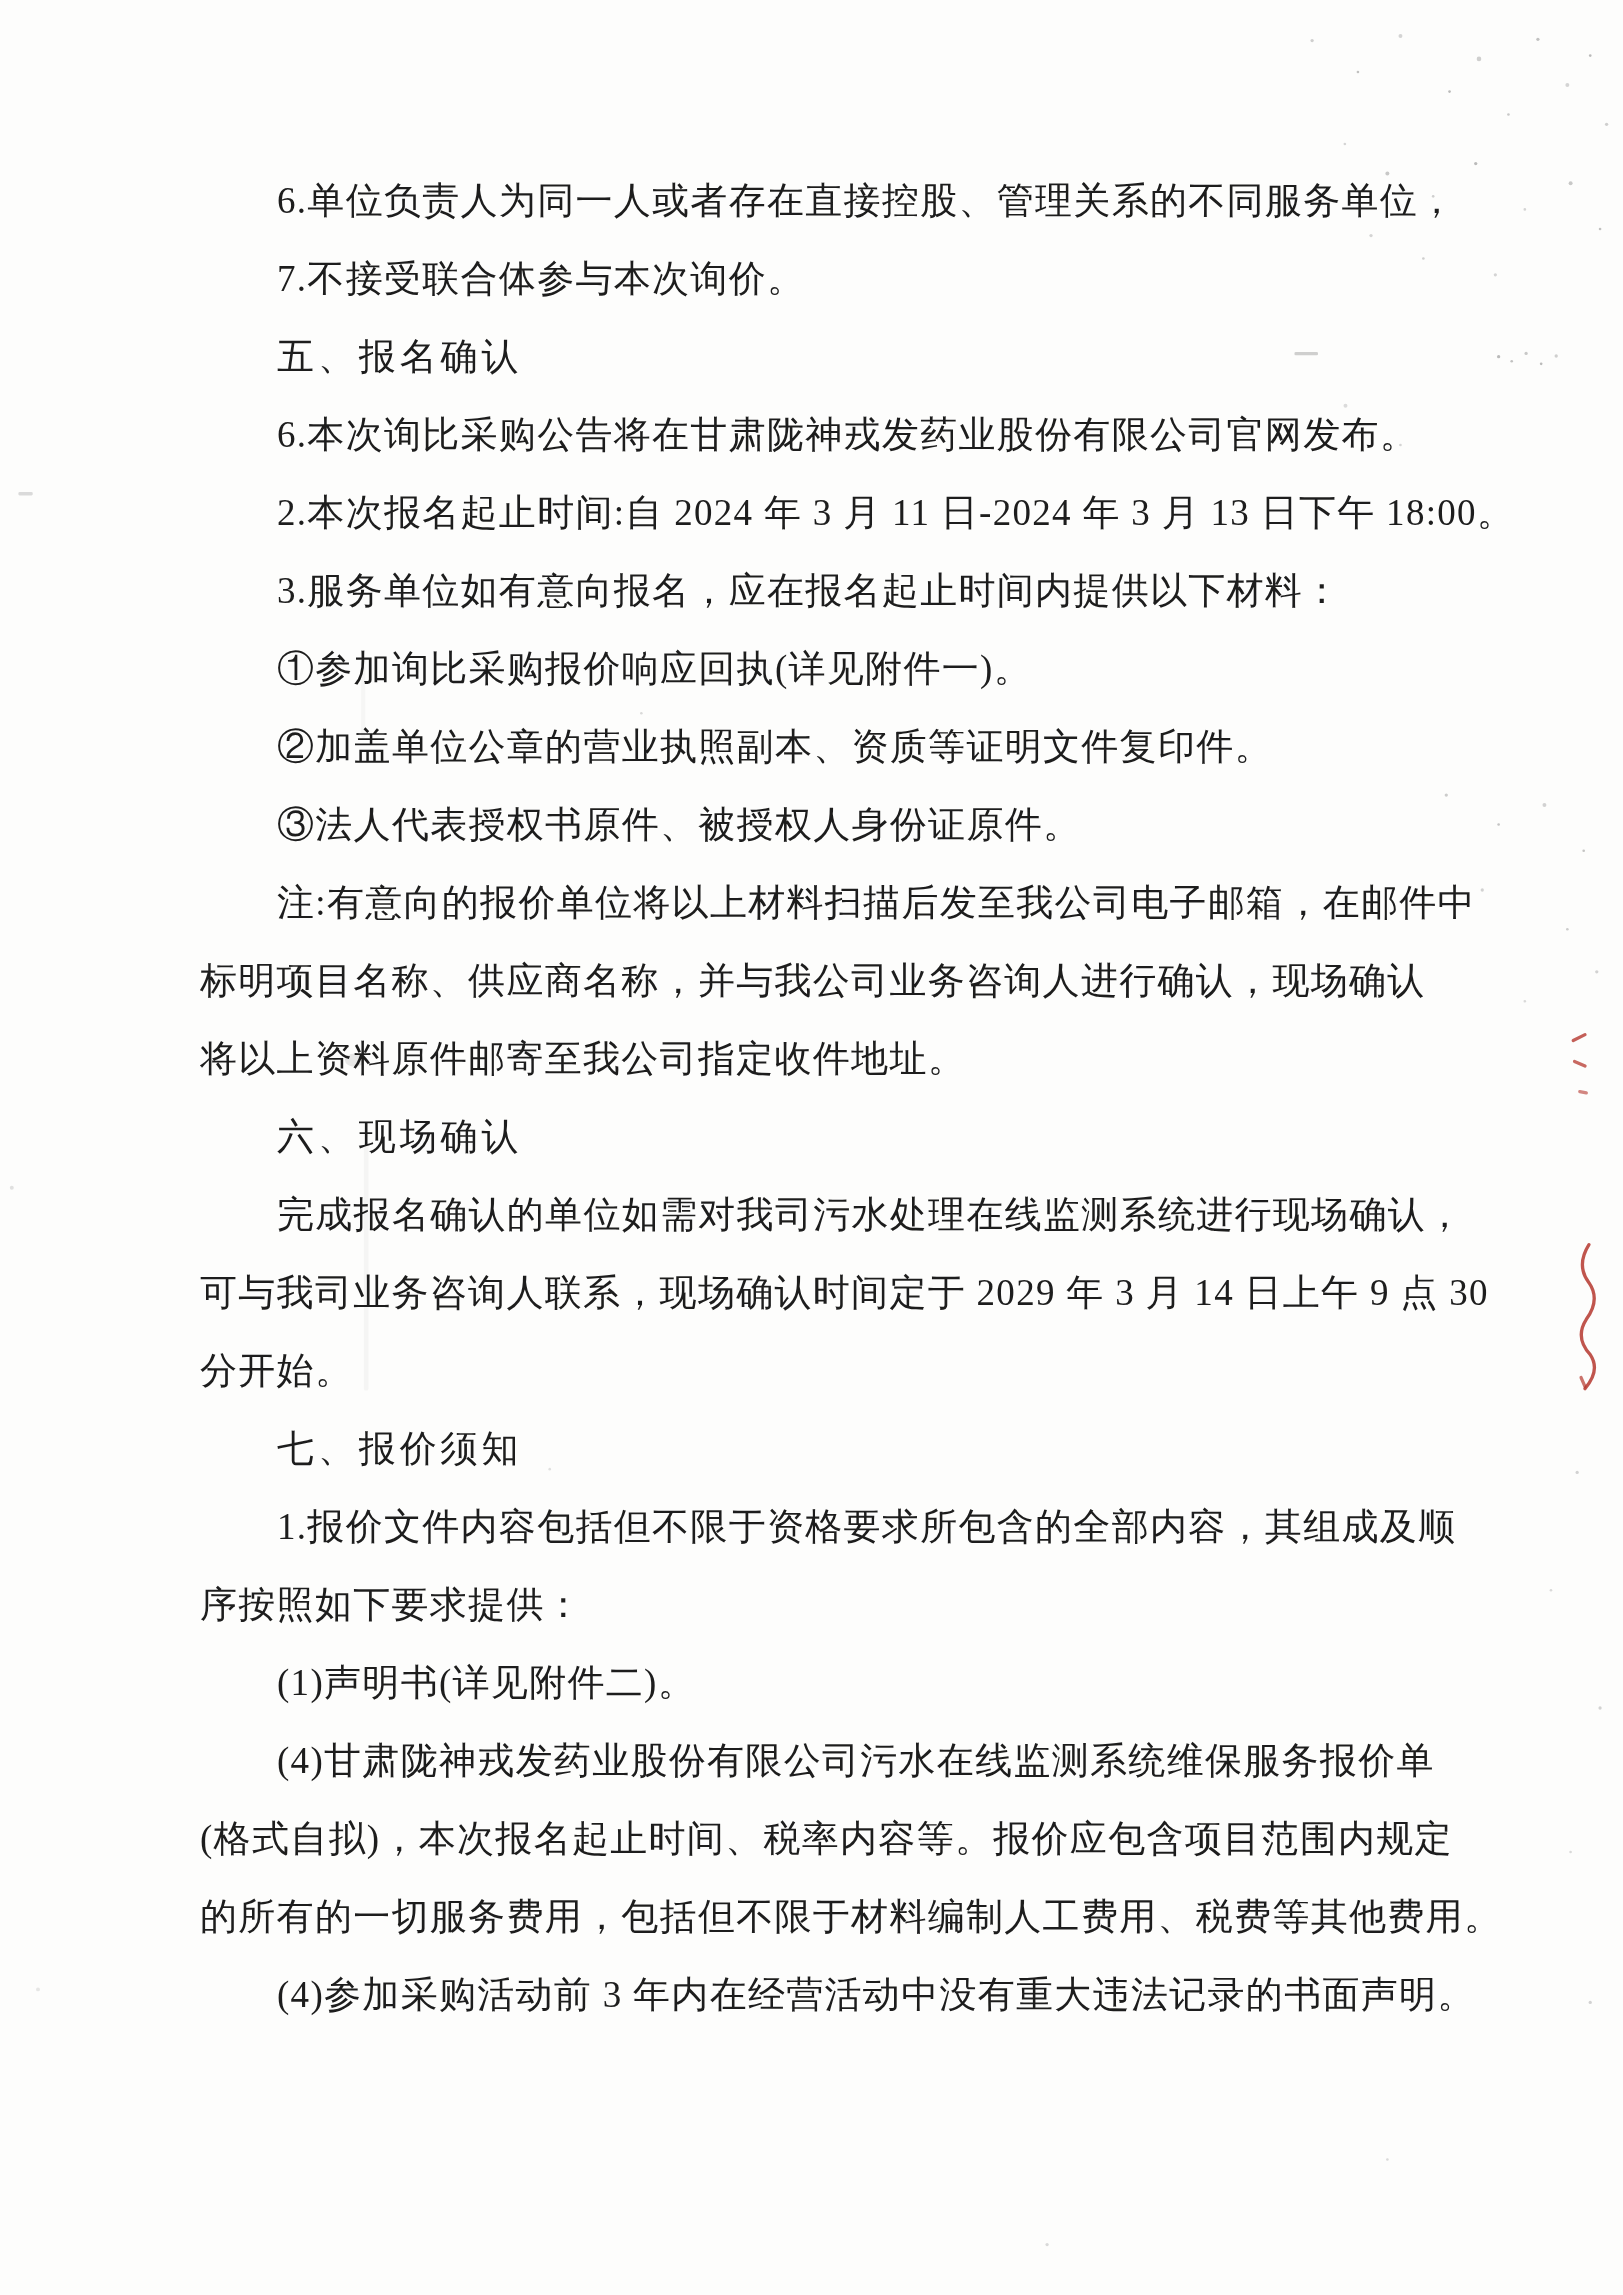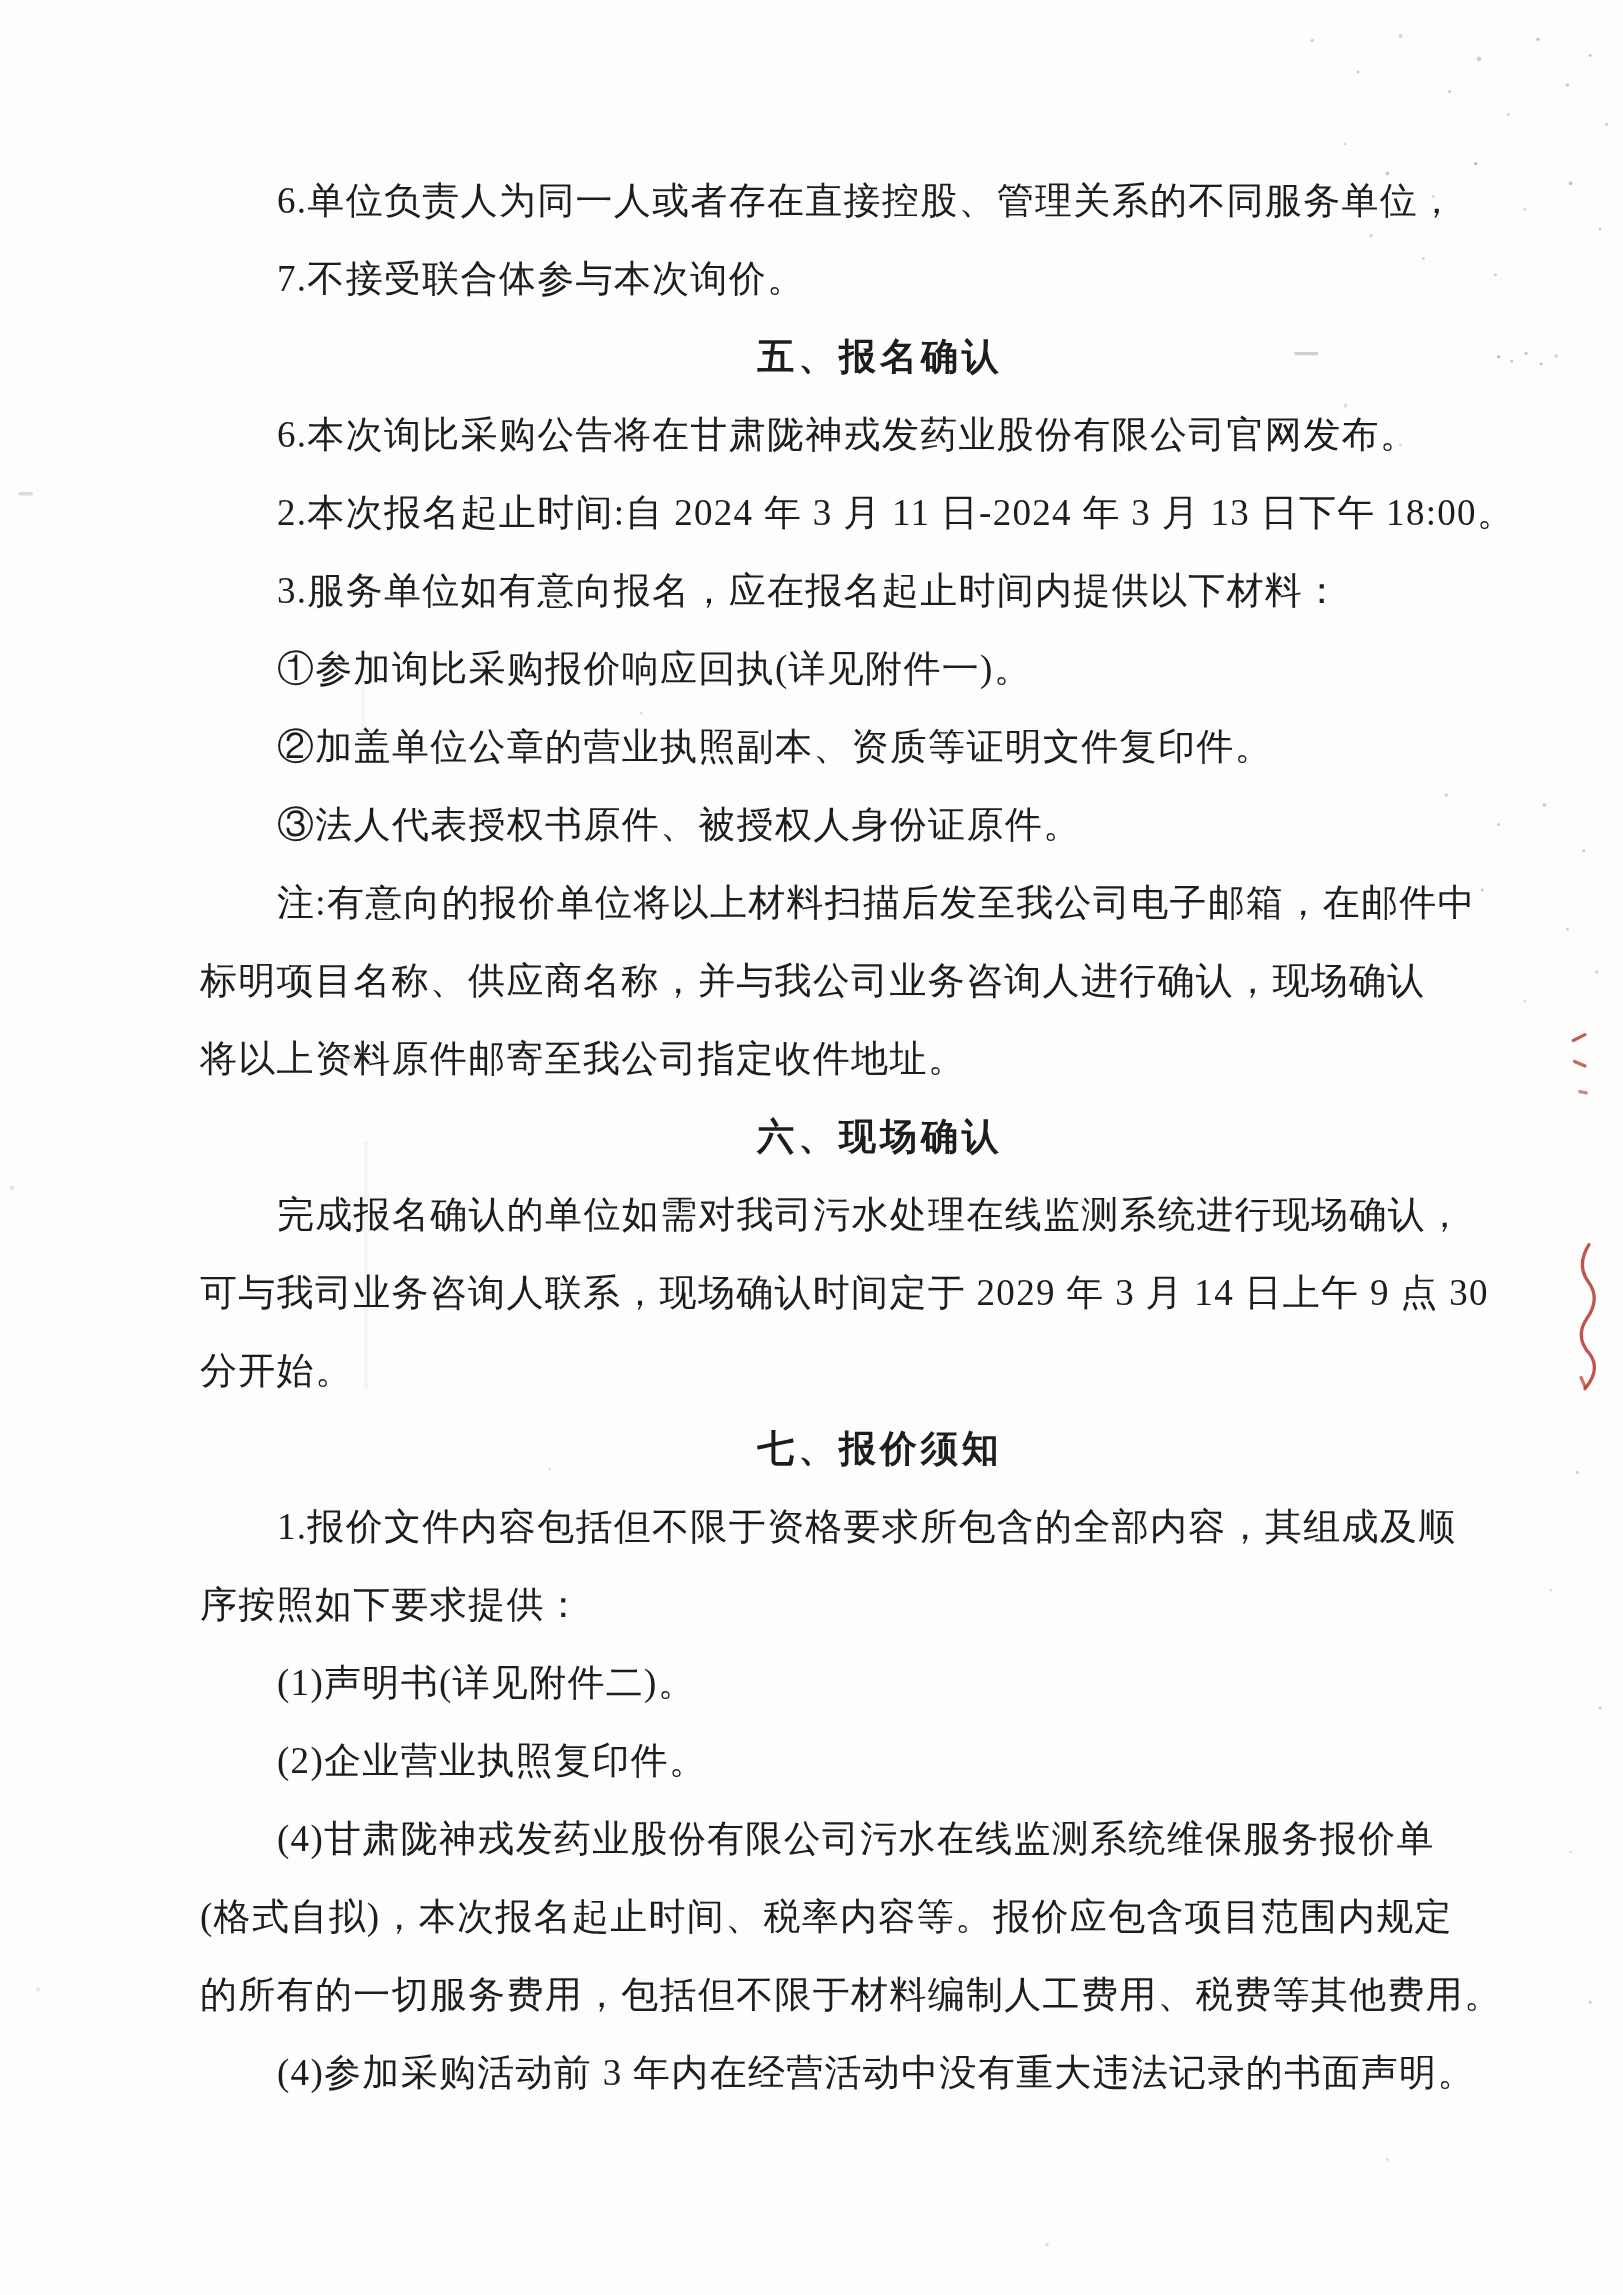--- a/index.html
+++ b/index.html
@@ -26,24 +26,23 @@
     margin: 0;
     font-size: 37px;
     line-height: 78px;
     white-space: nowrap;
     letter-spacing: 1.3px;
   }
   p.indent {
     text-indent: 77px;
   }
   p.heading {
-    font-weight: 700;
+    font-weight: 400;
     font-family: "Liberation Sans", "DejaVu Sans", sans-serif;
     letter-spacing: 3.9px;
-    text-align: center;
   }
   .artifact-layer {
     position: absolute;
     left: 0;
     top: 0;
     width: 1623px;
     height: 2295px;
     pointer-events: none;
   }
 </style>
@@ -143,21 +142,20 @@
     <p class="line">标明项目名称、供应商名称，并与我公司业务咨询人进行确认，现场确认</p>
     <p class="line">将以上资料原件邮寄至我公司指定收件地址。</p>
     <p class="line indent heading">六、现场确认</p>
     <p class="line indent">完成报名确认的单位如需对我司污水处理在线监测系统进行现场确认，</p>
     <p class="line">可与我司业务咨询人联系，现场确认时间定于 2029 年 3 月 14 日上午 9 点 30</p>
     <p class="line">分开始。</p>
     <p class="line indent heading">七、报价须知</p>
     <p class="line indent">1.报价文件内容包括但不限于资格要求所包含的全部内容，其组成及顺</p>
     <p class="line">序按照如下要求提供：</p>
     <p class="line indent">(1)声明书(详见附件二)。</p>
-    <p class="line indent">(2)企业营业执照复印件。</p>
     <p class="line indent">(4)甘肃陇神戎发药业股份有限公司污水在线监测系统维保服务报价单</p>
     <p class="line">(格式自拟)，本次报名起止时间、税率内容等。报价应包含项目范围内规定</p>
     <p class="line">的所有的一切服务费用，包括但不限于材料编制人工费用、税费等其他费用。</p>
     <p class="line indent">(4)参加采购活动前 3 年内在经营活动中没有重大违法记录的书面声明。</p>
   </div>
 
 </div>
 
 
 </body></html>

